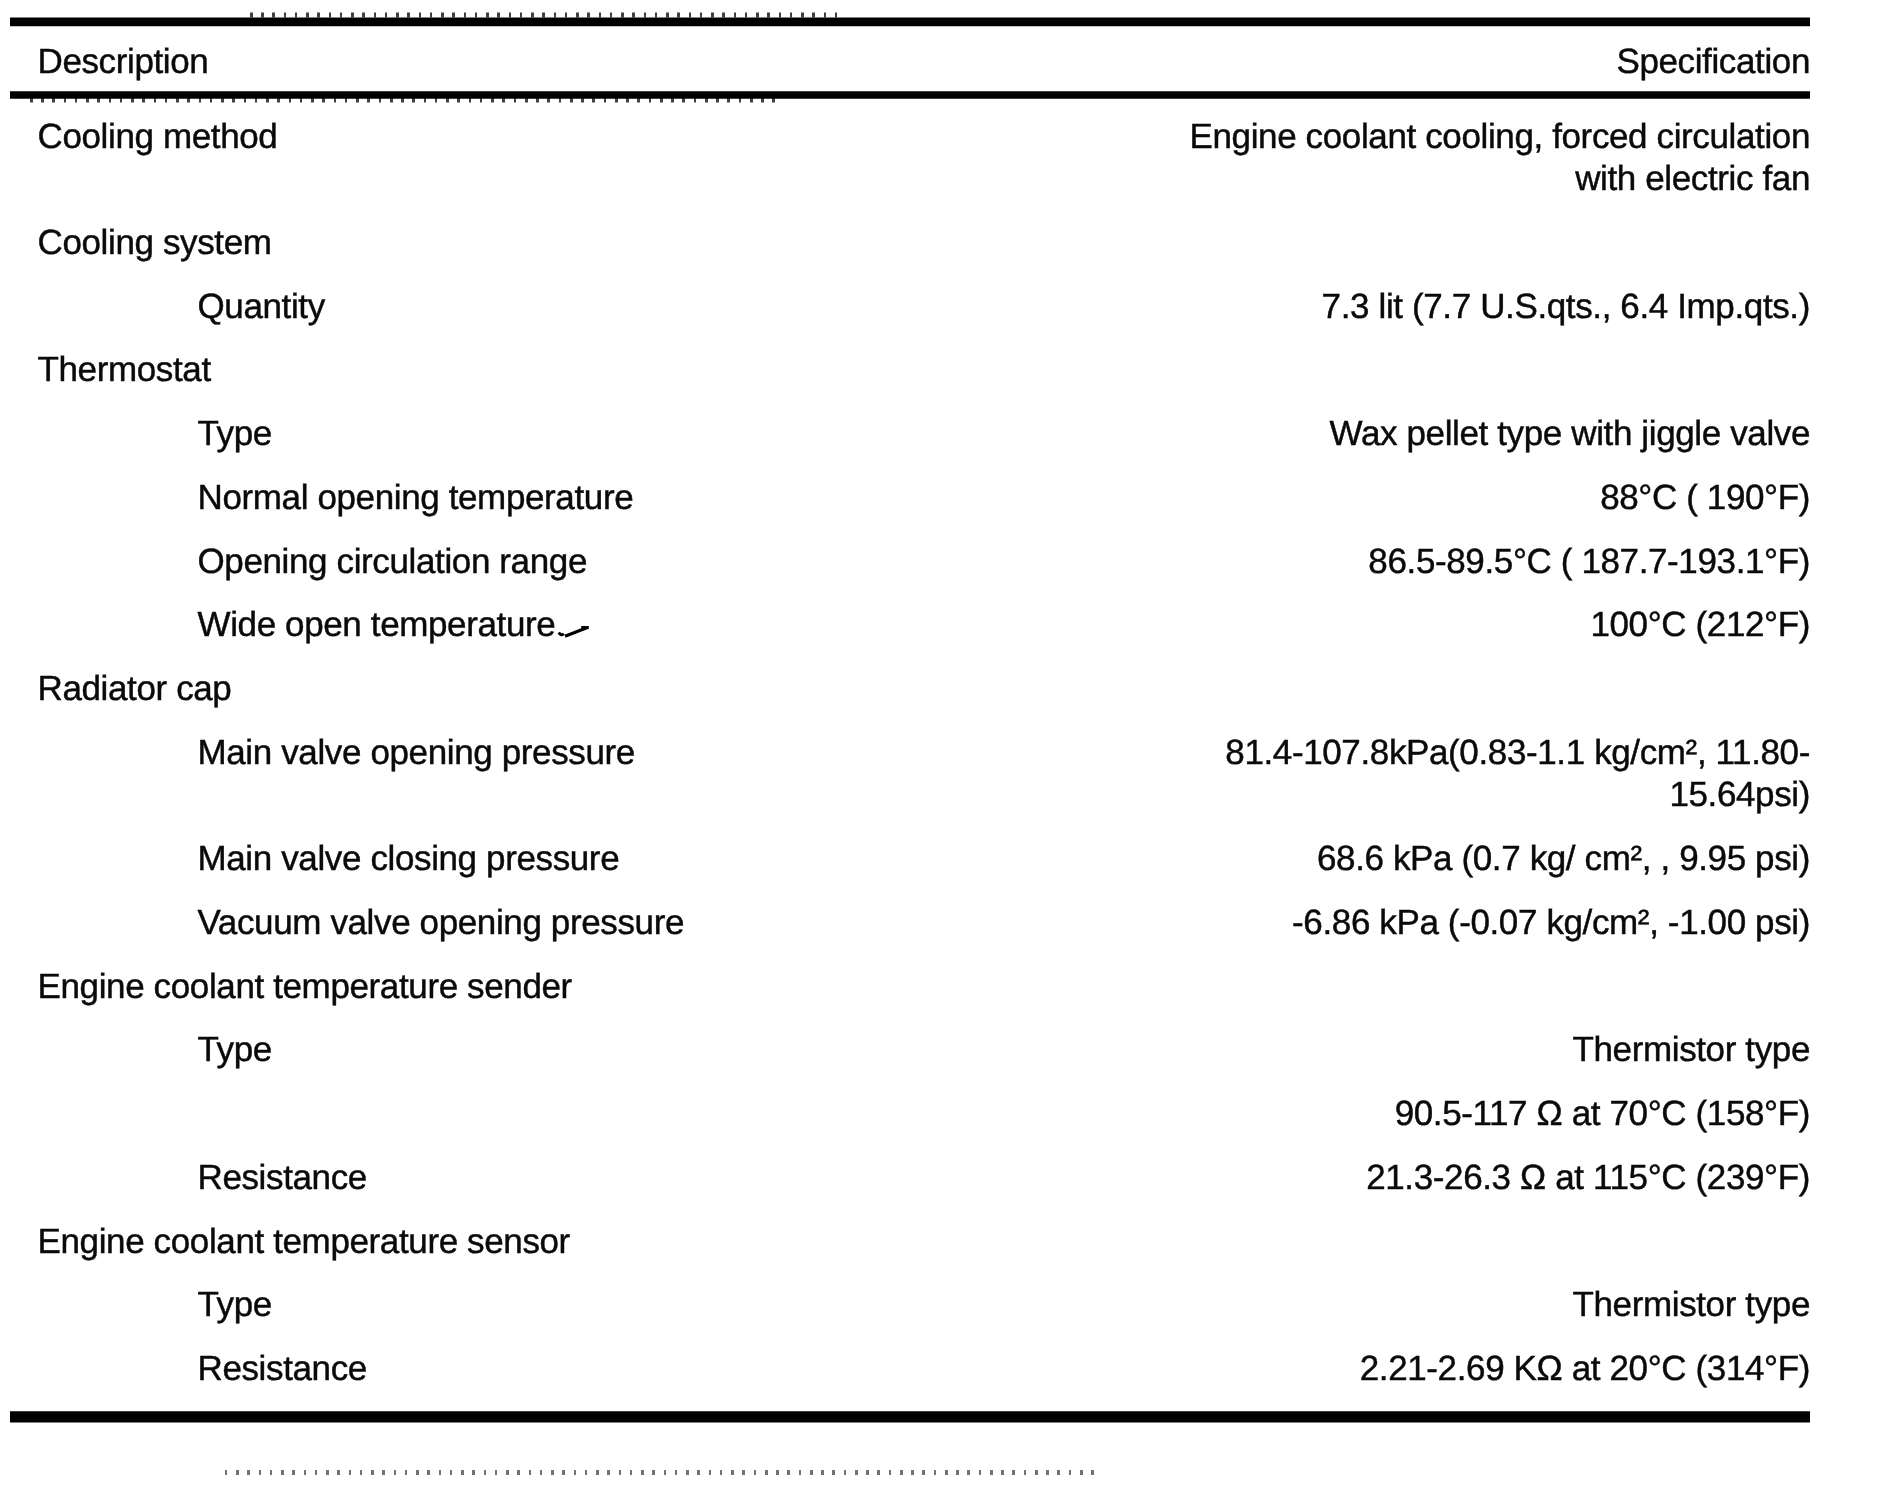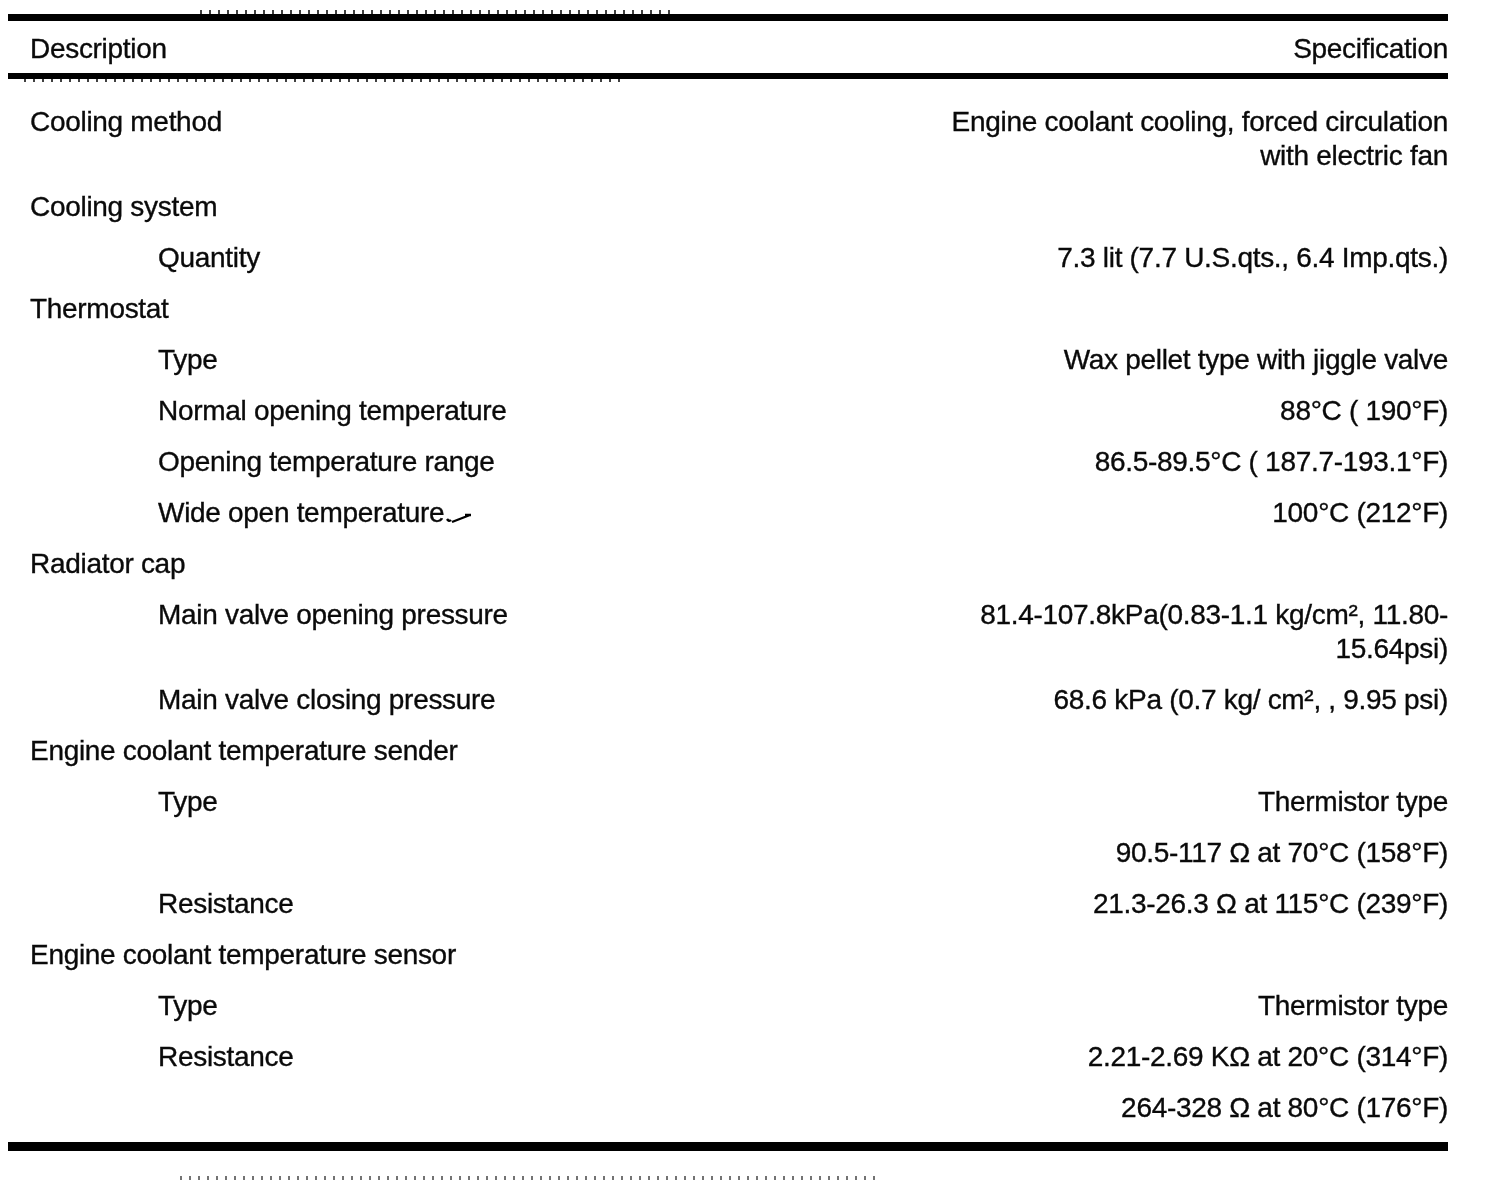--- a/index.html
+++ b/index.html
@@ -41,21 +41,21 @@
   .noise-bottom { top: 1176px; left: 180px; width: 700px; opacity: 0.55; }
 
   .header-row {
     display: flex;
     align-items: flex-start;
     height: 52px;
     padding-top: 12px;
     box-sizing: border-box;
   }
   .rows {
-    padding-top: 26px;
+    padding-top: 13px;
   }
   .row {
     display: flex;
     align-items: flex-start;
     margin-bottom: 17px;
     line-height: 34px;
   }
   .cell-label {
     flex: 0 0 930px;
     box-sizing: border-box;
@@ -138,21 +138,21 @@
   </div>
 
   <div class="row indent-1">
     <div class="cell-label"><span class="label-text">Normal opening temperature</span></div>
     <div class="cell-spec">
           <div class="spec-line">88°C ( 190°F)</div>
         </div>
   </div>
 
   <div class="row indent-1">
-    <div class="cell-label"><span class="label-text">Opening temperature range</span></div>
+    <div class="cell-label"><span class="label-text">Opening circulation range</span></div>
     <div class="cell-spec">
           <div class="spec-line">86.5-89.5°C ( 187.7-193.1°F)</div>
         </div>
   </div>
 
   <div class="row indent-1">
     <div class="cell-label"><span class="label-text">Wide open temperature</span><svg width="30" height="16" class="stray-mark">
             <path d="M2 9 q2 3 4 1 M7 12 L25 5 M20 5 l6 0" stroke="#000" stroke-width="2.4" fill="none"></path>
           </svg></div>
     <div class="cell-spec">
@@ -173,20 +173,26 @@
         </div>
   </div>
 
   <div class="row indent-1">
     <div class="cell-label"><span class="label-text">Main valve closing pressure</span></div>
     <div class="cell-spec">
           <div class="spec-line">68.6 kPa (0.7 kg/ cm², , 9.95 psi)</div>
         </div>
   </div>
 
+  <div class="row indent-1">
+    <div class="cell-label"><span class="label-text">Vacuum valve opening pressure</span></div>
+    <div class="cell-spec">
+          <div class="spec-line">-6.86 kPa (-0.07 kg/cm², -1.00 psi)</div>
+        </div>
+  </div>
 
   <div class="row indent-0">
     <div class="cell-label"><span class="label-text">Engine coolant temperature sender</span></div>
     <div class="cell-spec"></div>
   </div>
 
   <div class="row indent-1">
     <div class="cell-label"><span class="label-text">Type</span></div>
     <div class="cell-spec">
           <div class="spec-line">Thermistor type</div>
@@ -219,23 +225,17 @@
         </div>
   </div>
 
   <div class="row indent-1">
     <div class="cell-label"><span class="label-text">Resistance</span></div>
     <div class="cell-spec">
           <div class="spec-line">2.21-2.69 KΩ at 20°C (314°F)</div>
         </div>
   </div>
 
-  <div class="row indent-1">
-    <div class="cell-label"><span class="label-text"></span></div>
-    <div class="cell-spec">
-          <div class="spec-line">264-328 Ω at 80°C (176°F)</div>
-        </div>
-  </div>
 </div>
 
   <div class="rule rule-bottom"></div>
 
 </div>
 
 </body></html>

